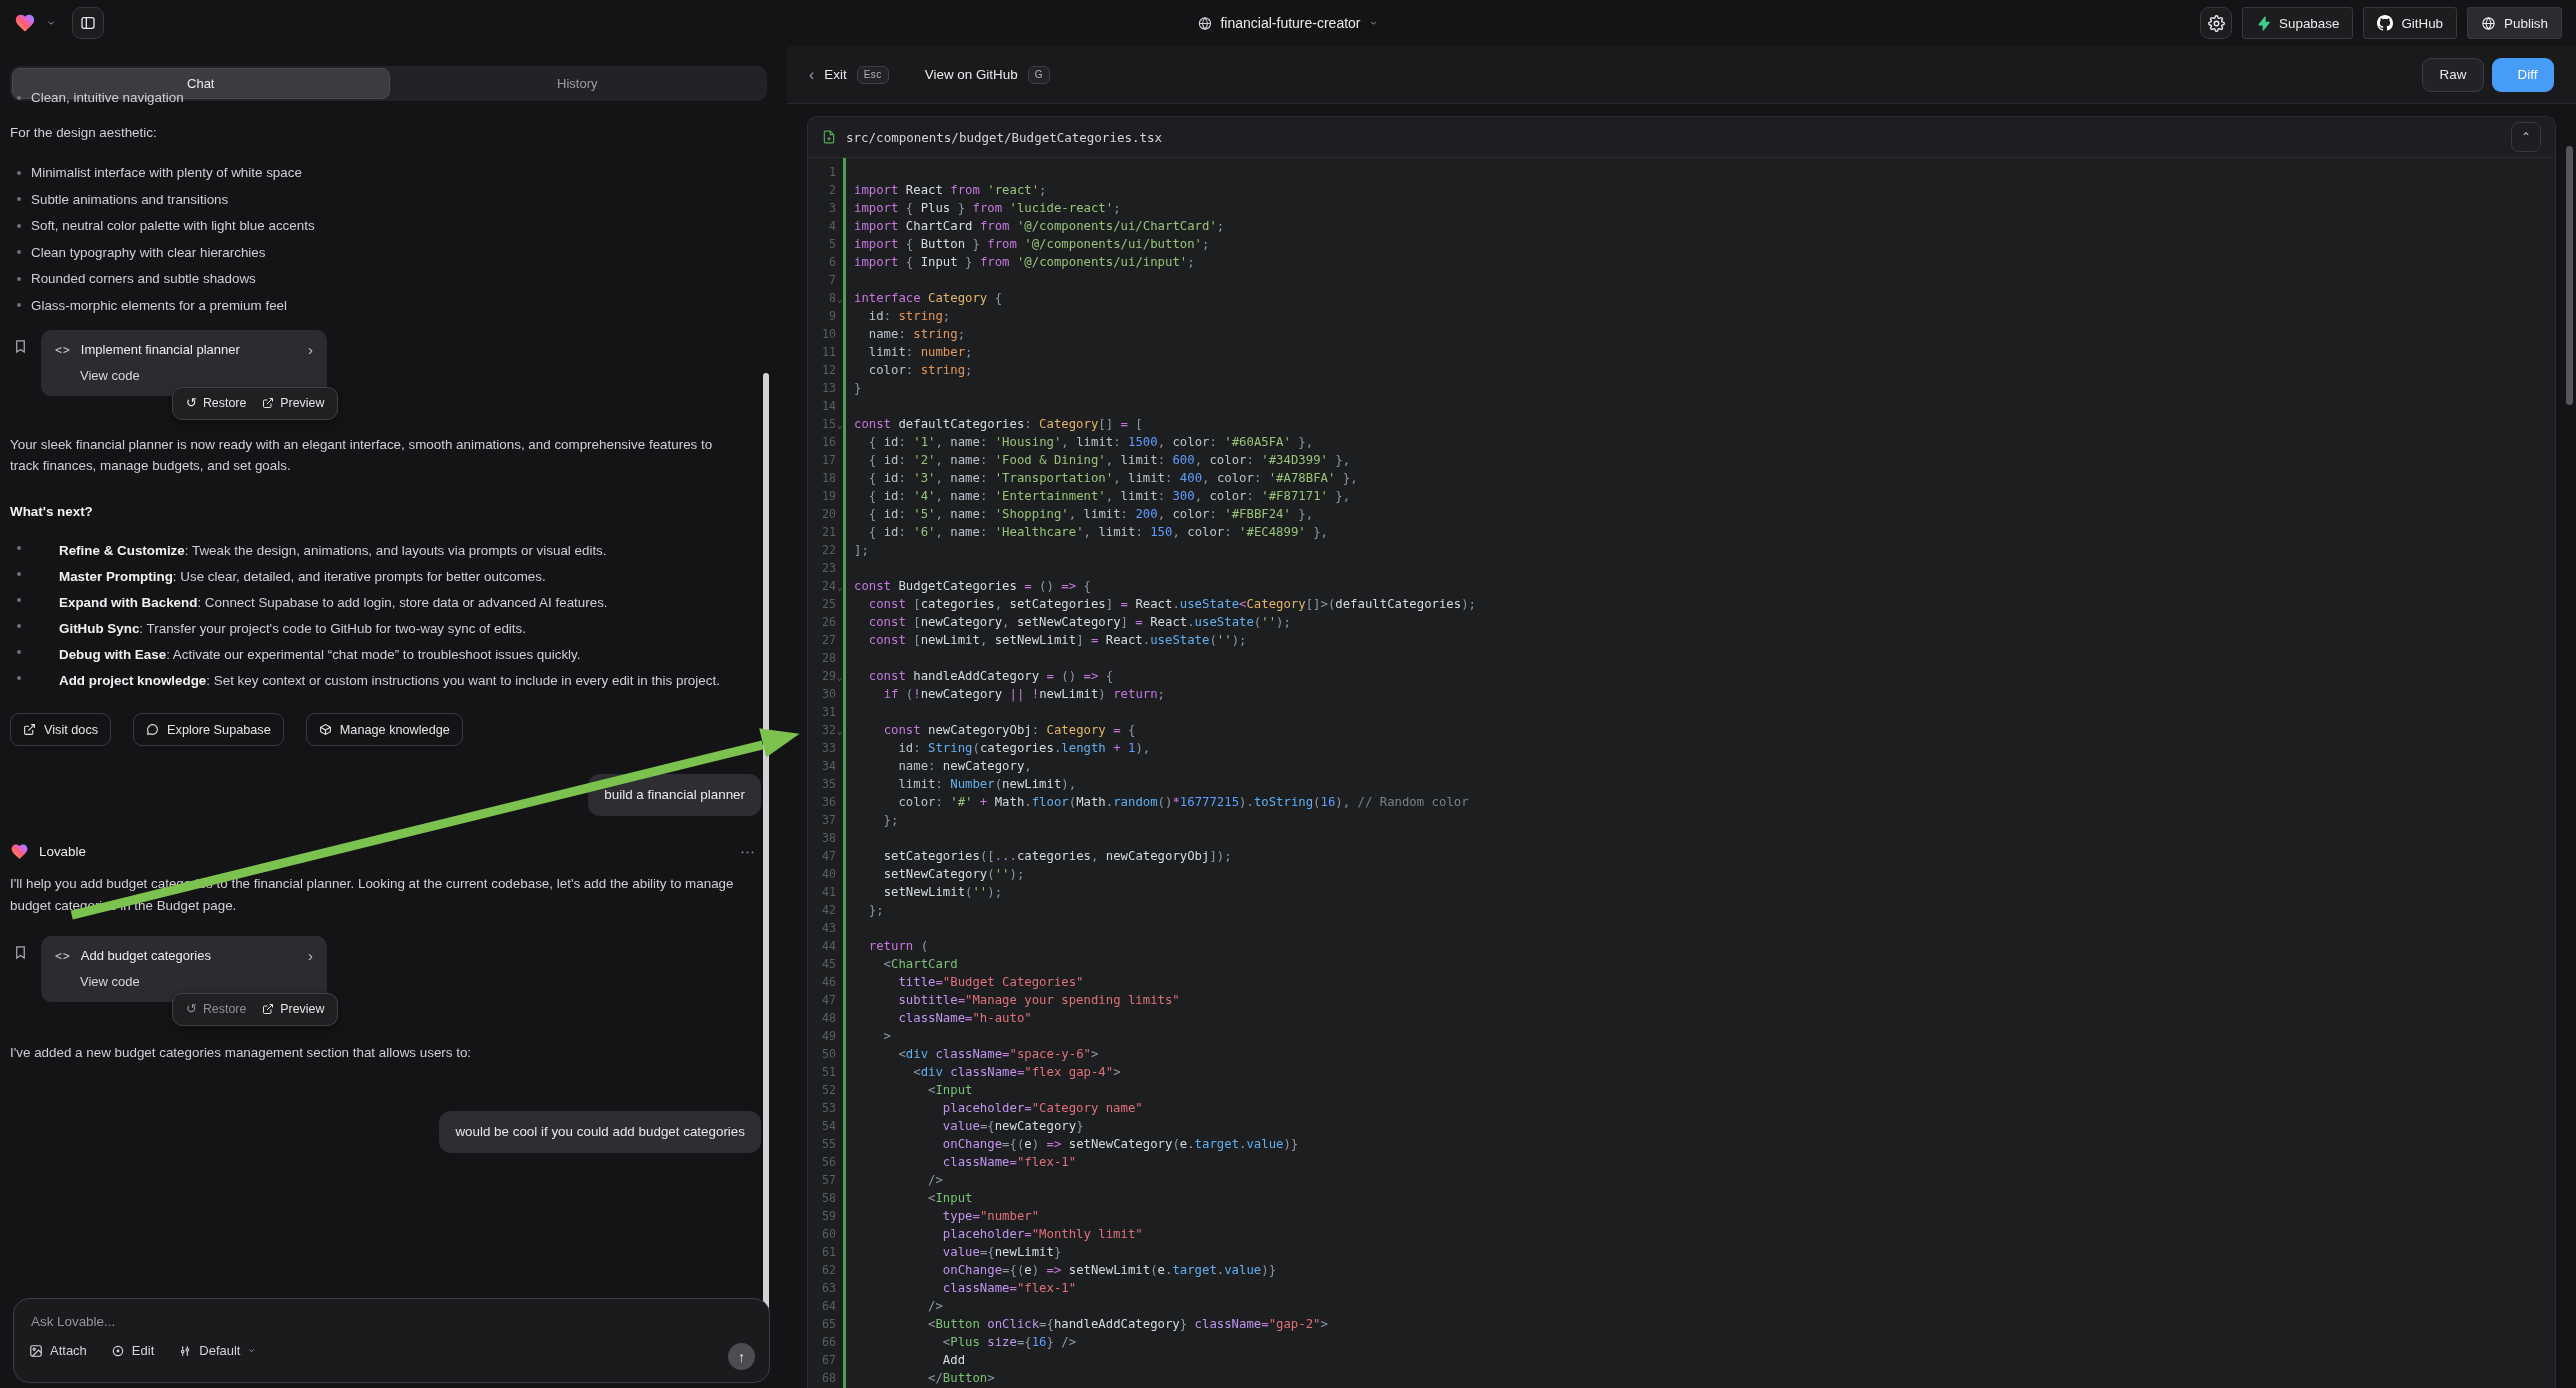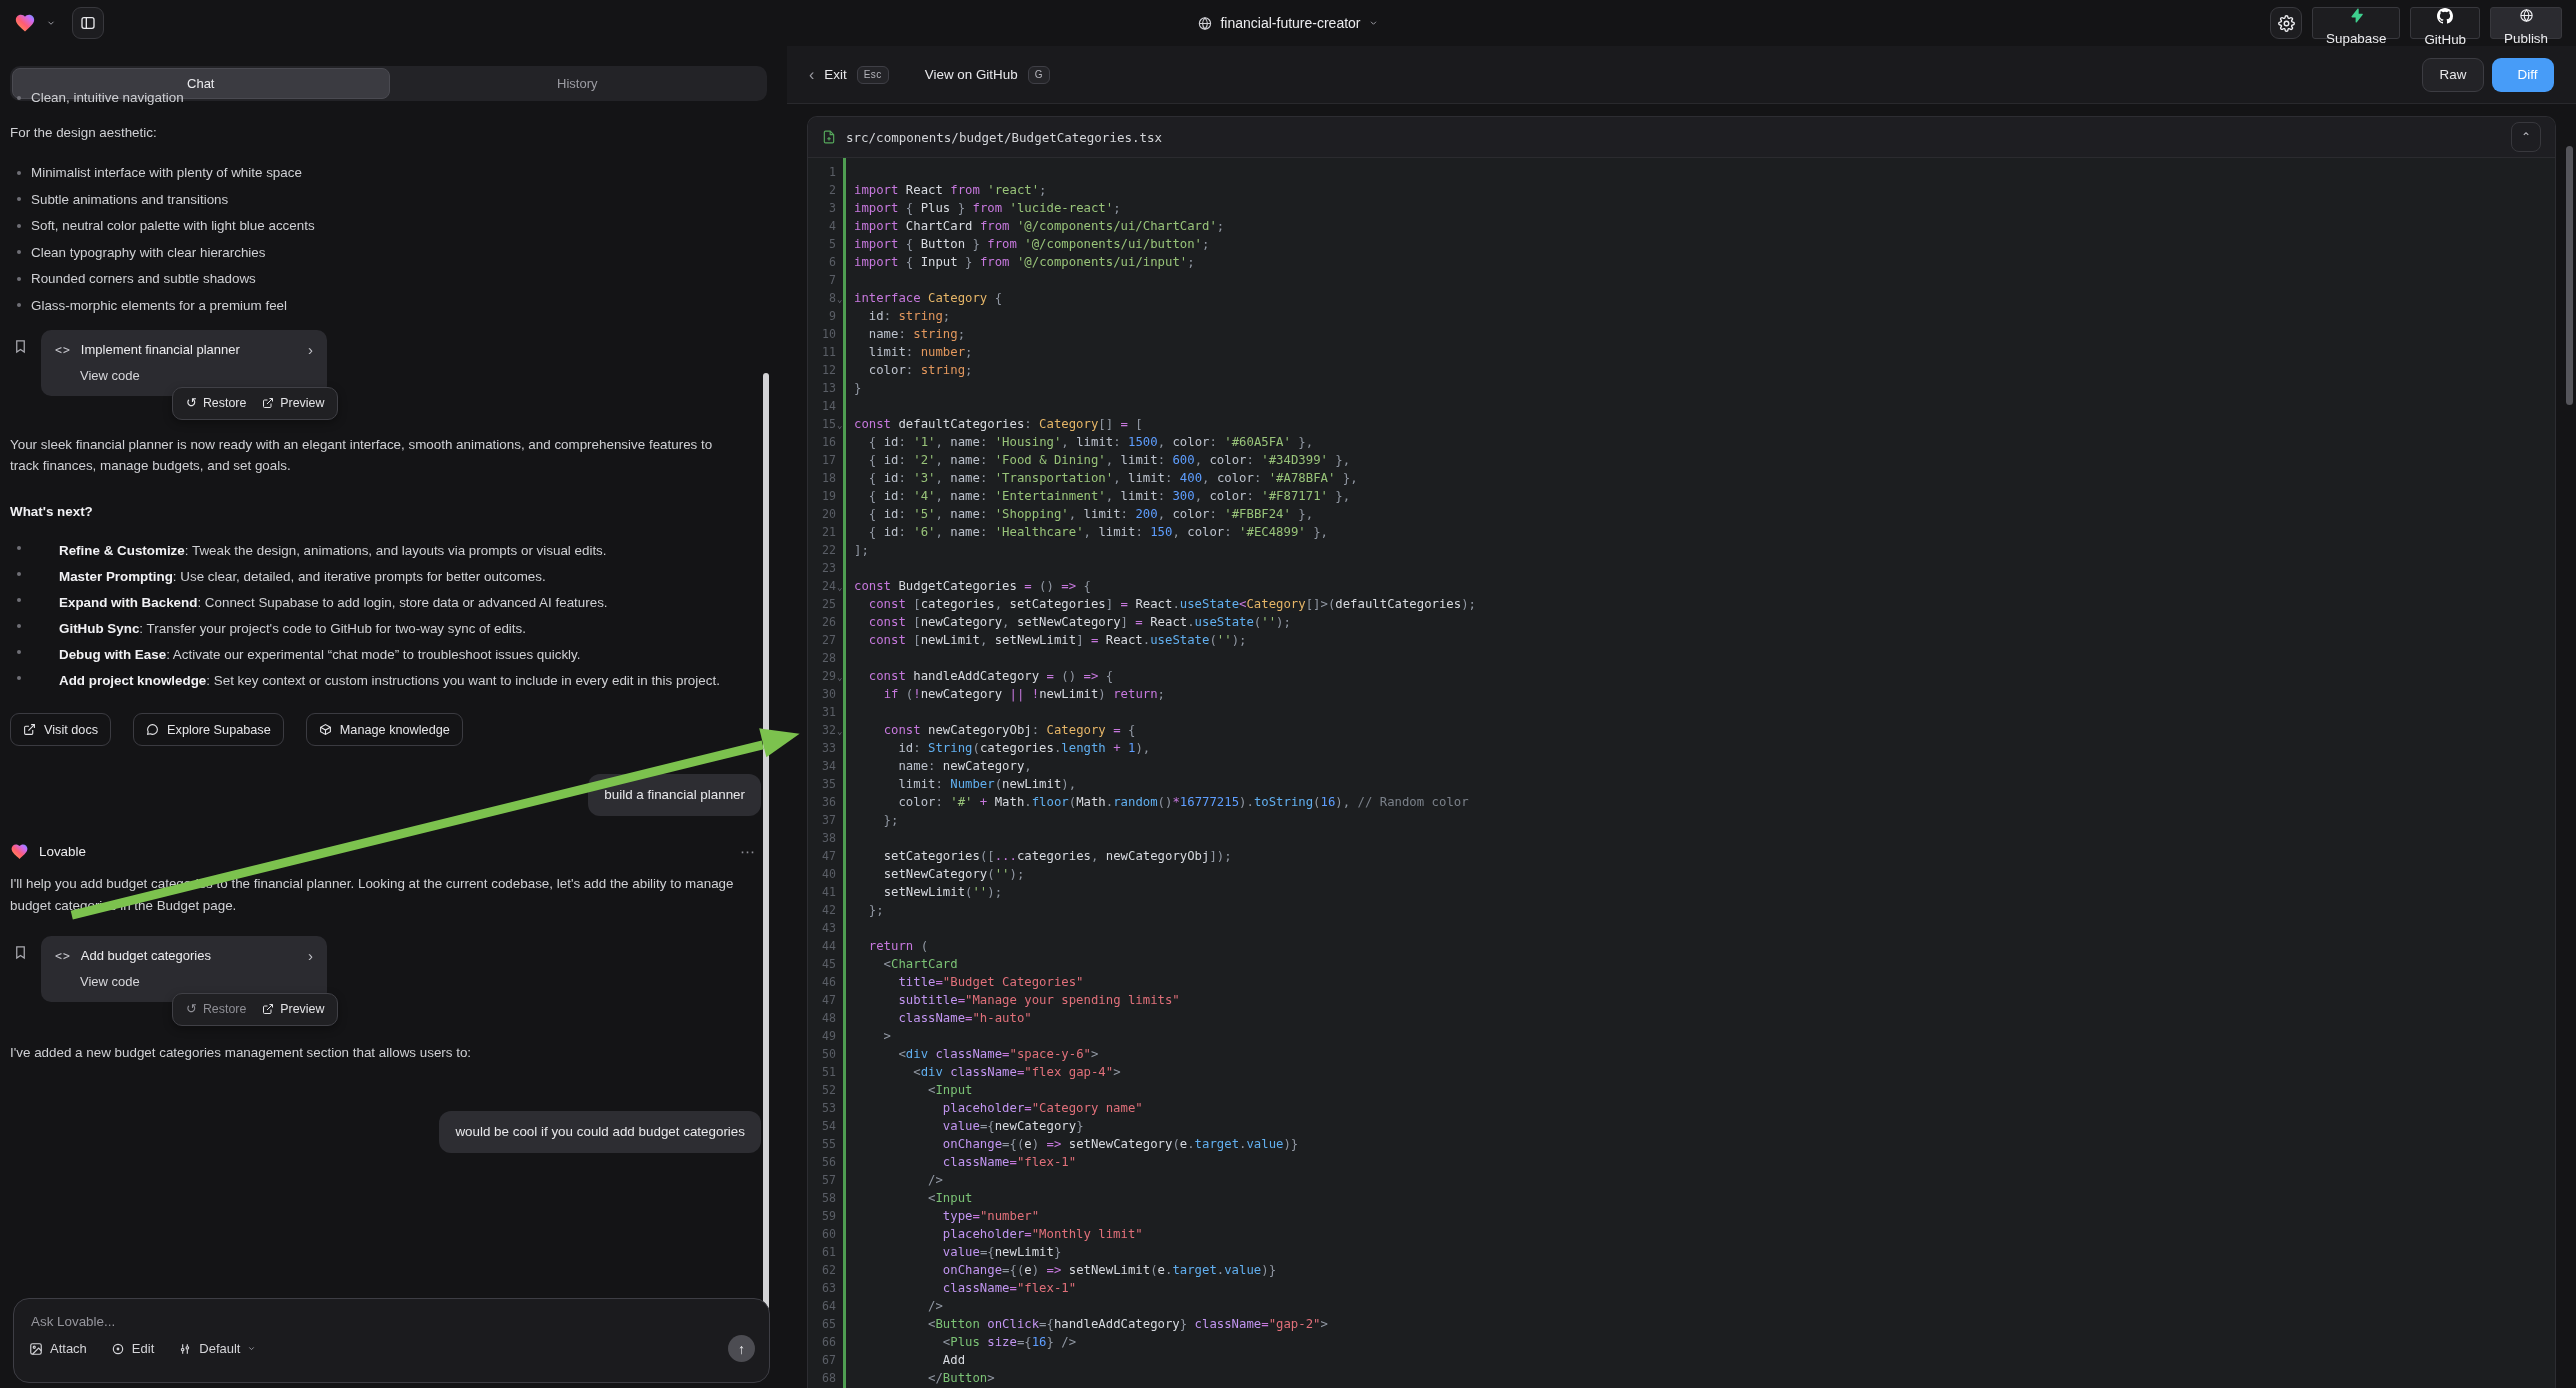--- a/index.html
+++ b/index.html
@@ -10,21 +10,21 @@
 
   
   .topbar{position:absolute;left:0;top:0;width:100%;height:46px;display:flex;align-items:center;
           justify-content:space-between;padding:0 14px;background:#141416;}
   .tb-left,.tb-right{display:flex;align-items:center;gap:10px;}
   .tb-center{position:absolute;left:50%;top:0;transform:translateX(-50%);height:46px;
              display:flex;align-items:center;gap:8px;color:#ececef;font-size:14px;}
   .icon-btn{width:32px;height:32px;border:1px solid #38383d;border-radius:9px;background:#1d1d20;
             display:flex;align-items:center;justify-content:center;color:#e7e7ea;cursor:pointer;}
   .tb-btn{height:32px;border:1px solid #38383d;border-radius:3px;background:#1d1d20;color:#ececef;
-          display:flex;align-items:center;gap:8px;padding:0 13px;font-size:13.4px;cursor:pointer;flex-direction:column;}
+          display:flex;align-items:center;gap:8px;padding:0 13px;font-size:13.4px;cursor:pointer;}
   .tb-btn.publish{background:#2b2b30;}
   .chev{color:#9a9aa1;font-size:12px;line-height:1;}
 
   
   .chat{position:absolute;left:0;top:46px;width:787px;height:1342px;overflow:hidden;background:#141416;}
   .tabbar{position:absolute;left:10px;top:20px;right:20px;height:35px;background:#232327;border-radius:10px;
           display:flex;padding:2px;}
   .tab{flex:1;display:flex;align-items:center;justify-content:center;font-size:13px;color:#9c9ca3;
        border-radius:8px;cursor:pointer;}
   .tab.active{background:#3b3b41;color:#ececef;border:1px solid #4a4a51;}
@@ -61,21 +61,21 @@
 
   .ai-head{display:flex;align-items:center;gap:10px;justify-content:flex-end;}
   .ai-name{font-size:13.4px;color:#ececef;}
   .ai-dots{margin-left:auto;margin-right:18px;color:#8e8e95;font-size:15px;letter-spacing:2px;cursor:pointer;}
 
   .chat-scrollbar{position:absolute;left:763px;top:327px;width:6px;height:961px;border-radius:3px;background:#d2d2d5;}
 
   .composer{position:absolute;left:13px;right:17px;bottom:5px;height:85px;border:1px solid #3e3e45;
             border-radius:16px;background:#1b1b1e;}
   .composer-ph{position:absolute;left:17px;top:15px;font-size:13.4px;color:#95959c;}
-  .composer-row{position:absolute;left:15px;bottom:20px;right:14px;display:flex;align-items:center;gap:24px;
+  .composer-row{position:absolute;left:15px;bottom:12px;right:14px;display:flex;align-items:flex-start;gap:24px;
                 font-size:13px;color:#d4d4d8;}
   .c-item{display:flex;align-items:center;gap:7px;cursor:pointer;}
   .send-btn{margin-left:auto;width:27px;height:27px;border-radius:50%;background:#4c4c52;display:flex;
             align-items:center;justify-content:center;color:#ededf0;font-size:14px;cursor:pointer;}
 
   
   .codepanel{position:absolute;left:787px;top:46px;width:1789px;height:1342px;background:#141416;}
   .code-header{position:absolute;left:0;top:0;width:100%;height:58px;background:#1a1a1d;
                border-bottom:1px solid #29292d;display:flex;align-items:center;padding:0 22px;}
   .ch-left{display:flex;align-items:center;gap:10px;color:#e9e9ec;font-size:13.4px;}

